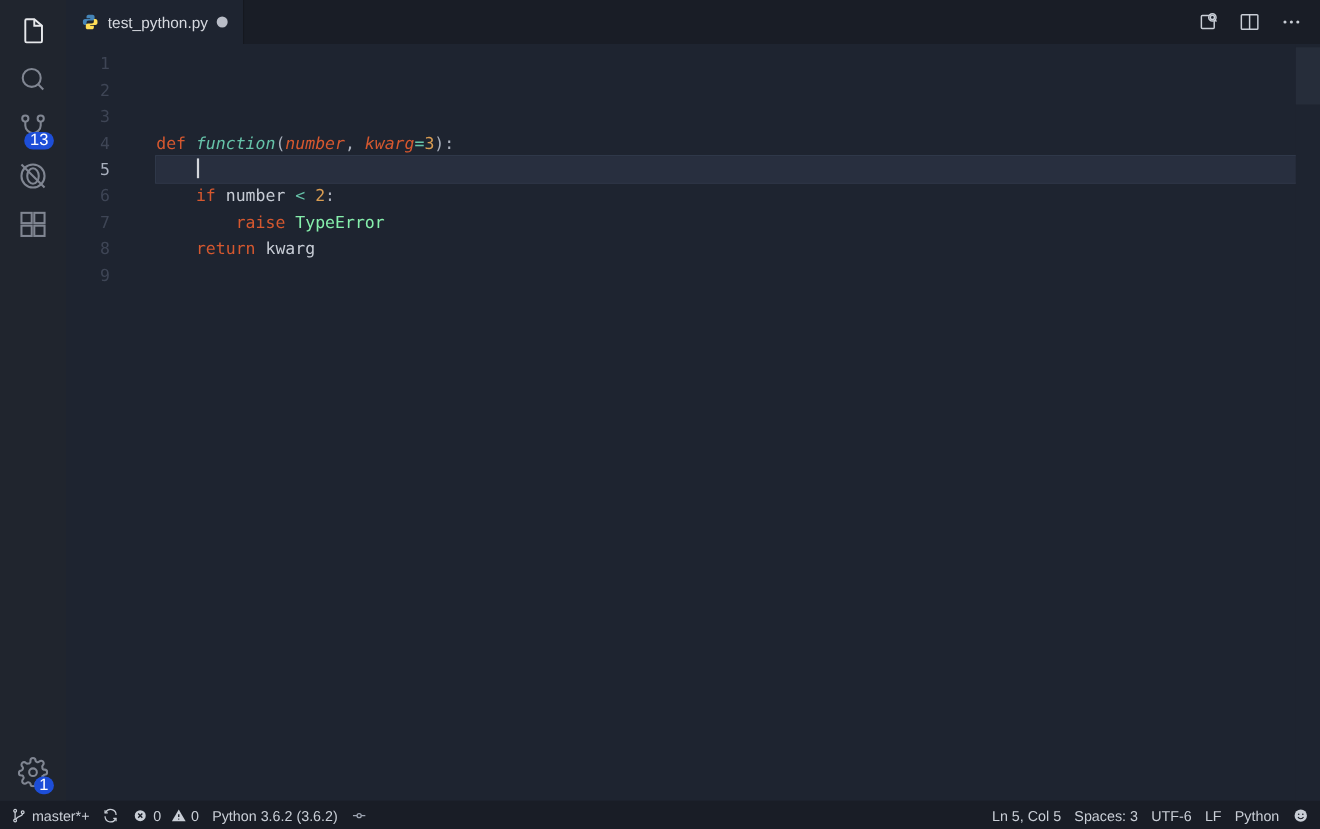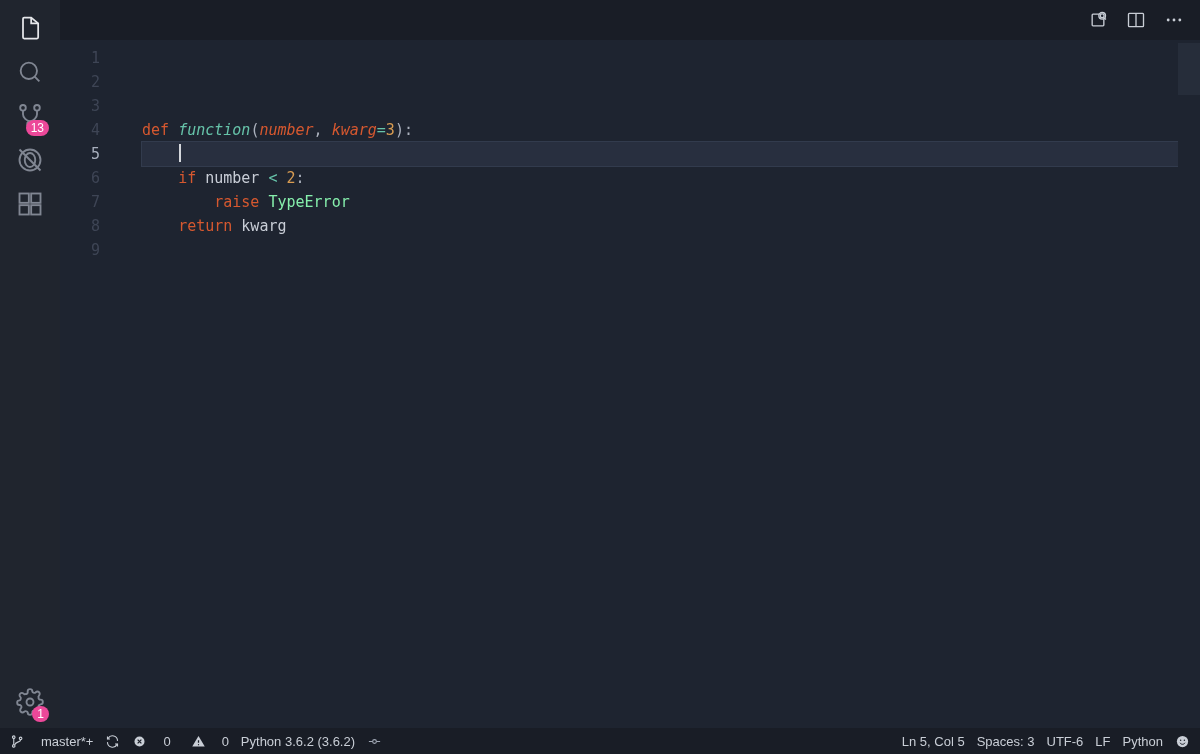--- a/index.html
+++ b/index.html
@@ -3,21 +3,21 @@
 <meta charset="utf-8">
 <style>
 * { margin:0; padding:0; box-sizing:border-box; }
 html,body { width:1200px; height:754px; overflow:hidden; font-family:-apple-system,"Segoe UI",Helvetica,Arial,sans-serif; background:#1e2430; color:#ccc; }
 #root { display:flex; flex-direction:column; width:100%; height:100%; }
 #body-row { display:flex; flex:1; min-height:0; }
 #activity-bar { width:60px; background:#20252e; display:flex; flex-direction:column; align-items:center; padding-top:10px; gap:8px; position:relative; }
 .act-item { width:36px; height:36px; display:flex; align-items:center; justify-content:center; cursor:pointer; position:relative; color:#808692; }
 .act-item.active { color:#e6e8eb; }
 .act-item svg { width:28px; height:28px; }
-.badge { position:absolute; bottom:-2px; right:-1px; background:#ec4899; color:#fff; font-size:12px; border-radius:10px; padding:0 5px; line-height:16px; min-width:16px; text-align:left; }
+.badge { position:absolute; bottom:-2px; right:-1px; background:#1d4ed8; color:#fff; font-size:15px; border-radius:10px; padding:0 5px; line-height:16px; min-width:16px; text-align:left; }
 #activity-bottom { margin-top:auto; margin-bottom:8px; }
 #editor-area { flex:1; display:flex; flex-direction:column; background:#1e2430; min-width:0; }
 #tab-bar { height:40px; display:flex; align-items:stretch; background:#191d26; }
 .tab { display:flex; align-items:center; padding:0 14px; background:#1e2430; color:#d6d9df; font-size:14px; gap:8px; cursor:pointer; border-right:1px solid #15181f; }
 .tab-icon { display:inline-flex; }
 .tab-dot { width:10px; height:10px; border-radius:50%; background:#b9bdc7; }
 .tab-spacer { flex:1; }
 .editor-actions { display:flex; align-items:center; gap:10px; padding-right:12px; }
 .editor-actions .act-icon { width:28px; height:28px; display:flex; align-items:center; justify-content:center; color:#c9ced6; cursor:pointer; }
 .editor-actions .act-icon svg { width:20px; height:20px; }
@@ -34,21 +34,21 @@
 .tok-param { color:#d6582f; font-style:italic; }
 .tok-punct { color:#aab0bc; }
 .tok-op { color:#66c3a9; }
 .tok-num { color:#d89c52; }
 .tok-type { color:#86efac; }
 .tok-txt { color:#c8cdd6; }
 .tok-white { color:#c8cdd6; }
 #minimap { width:22px; background:#1e2430; border-left:0; position:relative; }
 #minimap-viewport { position:absolute; top:3px; right:0; width:22px; height:52px; background:rgba(120,130,150,0.10); }
 #status-bar { height:26px; background:#191d26; color:#c9ced6; display:flex; align-items:center; font-size:13px; padding:0 10px; gap:12px; }
-.sb-item { display:flex; align-items:center; gap:16px; cursor:pointer; }
+.sb-item { display:flex; align-items:center; gap:4px; cursor:pointer; }
 .sb-item svg { width:15px; height:15px; }
 .sb-spacer { flex:1; }
 .sb-item.dim { color:#9fa6b3; }
 </style>
 </head>
 <body>
 
 <div id="root">
   <div id="body-row">
     <div id="activity-bar">
@@ -92,20 +92,30 @@
         <svg viewBox="0 0 24 24" fill="none" stroke="currentColor" stroke-width="1.6">
             <circle cx="12" cy="12" r="3"></circle>
             <path d="M19.4 15a1.7 1.7 0 0 0 .34 1.87l.06.06a2 2 0 1 1-2.83 2.83l-.06-.06a1.7 1.7 0 0 0-1.87-.34 1.7 1.7 0 0 0-1 .93V21a2 2 0 1 1-4 0v-.09a1.7 1.7 0 0 0-1.11-.93 1.7 1.7 0 0 0-1.87.34l-.06.06a2 2 0 1 1-2.83-2.83l.06-.06a1.7 1.7 0 0 0 .34-1.87 1.7 1.7 0 0 0-.93-1H3a2 2 0 1 1 0-4h.09a1.7 1.7 0 0 0 .93-1.11 1.7 1.7 0 0 0-.34-1.87l-.06-.06a2 2 0 1 1 2.83-2.83l.06.06a1.7 1.7 0 0 0 1.87.34H9a1.7 1.7 0 0 0 1-.93V3a2 2 0 1 1 4 0v.09a1.7 1.7 0 0 0 1 .93 1.7 1.7 0 0 0 1.87-.34l.06-.06a2 2 0 1 1 2.83 2.83l-.06.06a1.7 1.7 0 0 0-.34 1.87V9a1.7 1.7 0 0 0 .93 1H21a2 2 0 1 1 0 4h-.09a1.7 1.7 0 0 0-.93 1z"></path>
           </svg>
         <span class="badge">1</span>
       </div>
     </div>
 
     <div id="editor-area">
       <div id="tab-bar">
+        <div class="tab">
+          <span class="tab-icon">
+            <svg width="16" height="16" viewBox="0 0 24 24">
+                <path fill="#4584b6" d="M11 2c-4 0-4 2-4 3v2h5v1H5c-2 0-3 1-3 4s1 4 3 4h2v-3c0-2 1-3 3-3h5c2 0 3-1 3-3V5c0-1 0-3-4-3h-3z"></path>
+                <path fill="#ffde57" d="M13 22c4 0 4-2 4-3v-2h-5v-1h7c2 0 3-1 3-4s-1-4-3-4h-2v3c0 2-1 3-3 3H9c-2 0-3 1-3 3v2c0 1 0 3 4 3h3z"></path>
+              </svg>
+          </span>
+          <span>test_python.py</span>
+          <span class="tab-dot"></span>
+        </div>
         <div class="tab-spacer"></div>
         <div class="editor-actions">
           <div class="act-icon">
             <svg viewBox="0 0 24 24" fill="none" stroke="currentColor" stroke-width="1.6">
                 <rect x="5" y="5" width="14" height="14" rx="1"></rect>
                 <circle cx="17" cy="7" r="4" fill="#1e2430"></circle>
                 <circle cx="17" cy="7" r="2.3"></circle>
                 <path d="m19.5 9.5 2 2"></path>
               </svg>
           </div>

